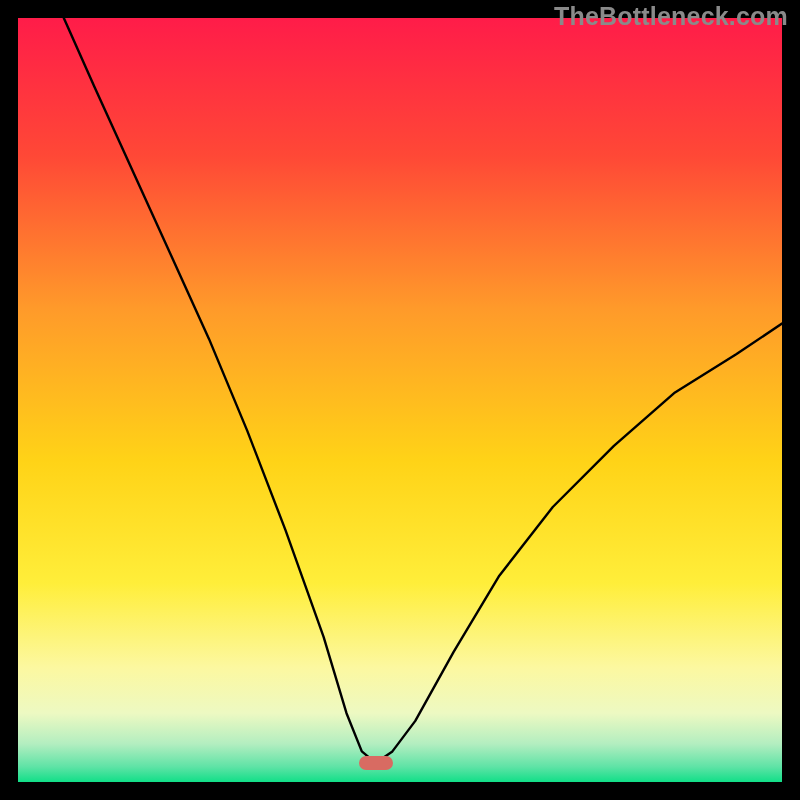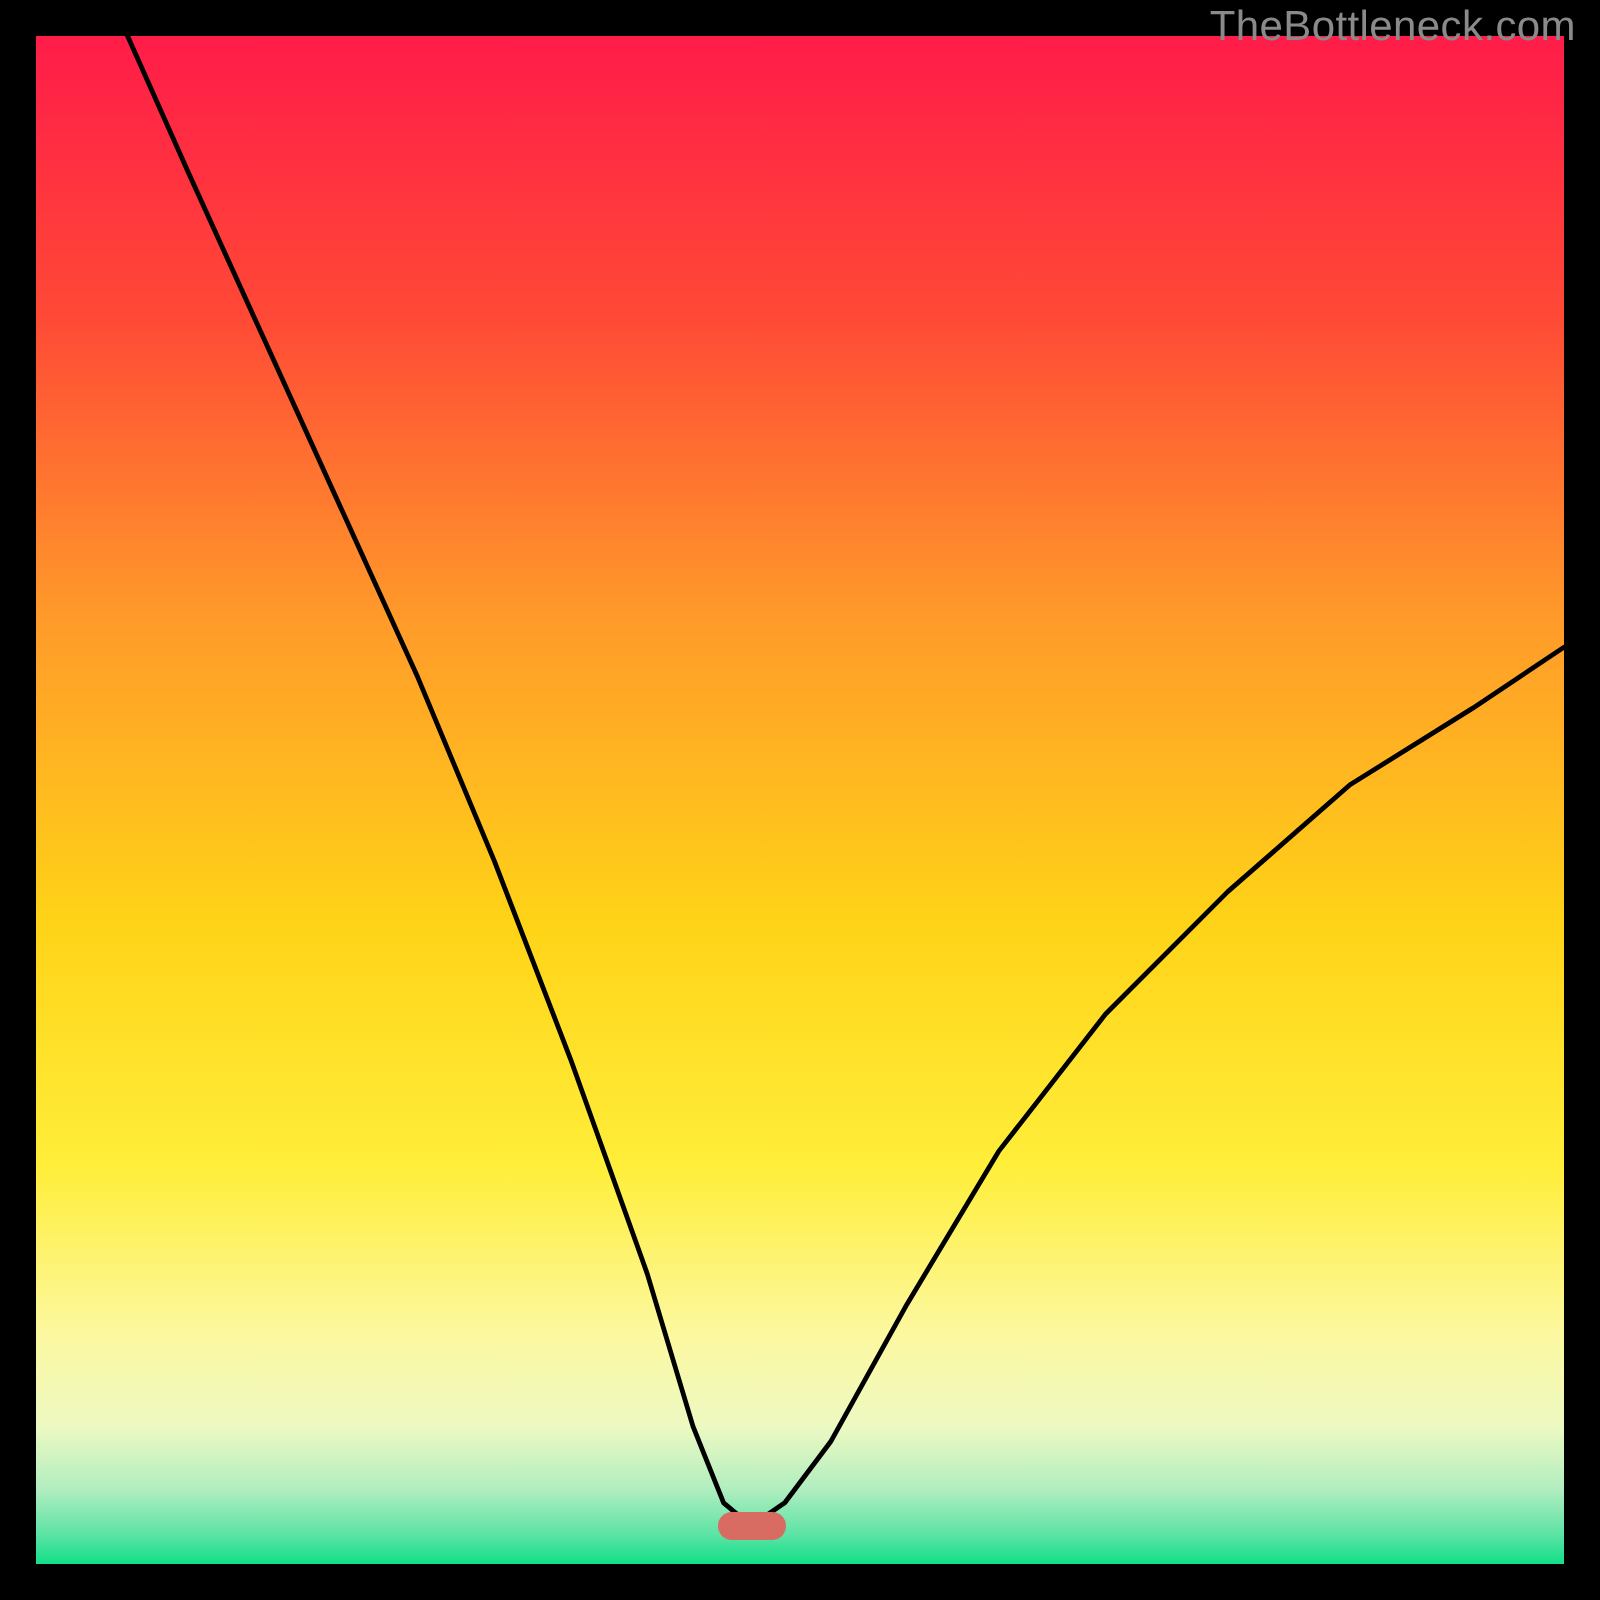--- a/index.html
+++ b/index.html
@@ -26,23 +26,23 @@
     overflow: hidden;
   }
   .gradient-bg {
     position: absolute;
     inset: 0;
   }
   .watermark {
     position: absolute;
     top: 2px;
     right: 12px;
-    font-size: 21px;
+    font-size: 25px;
     color: #8a8a8a;
-    font-weight: 400;
+    font-weight: 700;
     letter-spacing: 0.2px;
   }
   .curve-svg {
     position: absolute;
     inset: 0;
     width: 100%;
     height: 100%;
   }
   .marker {
     position: absolute;

